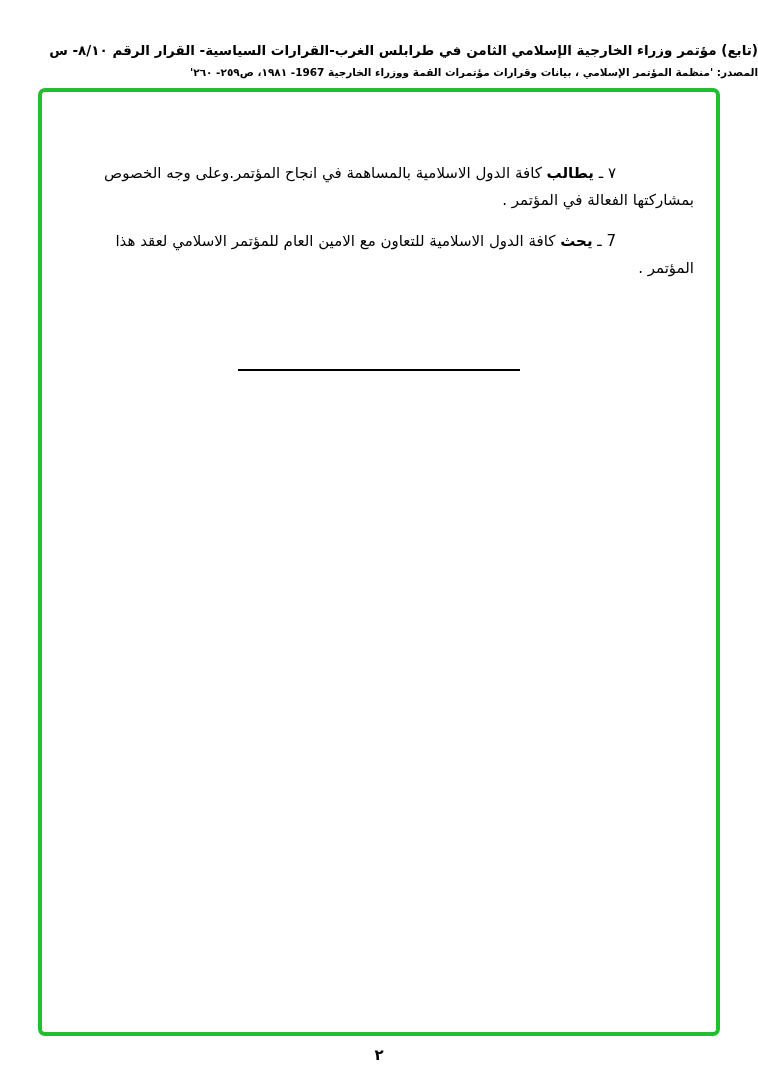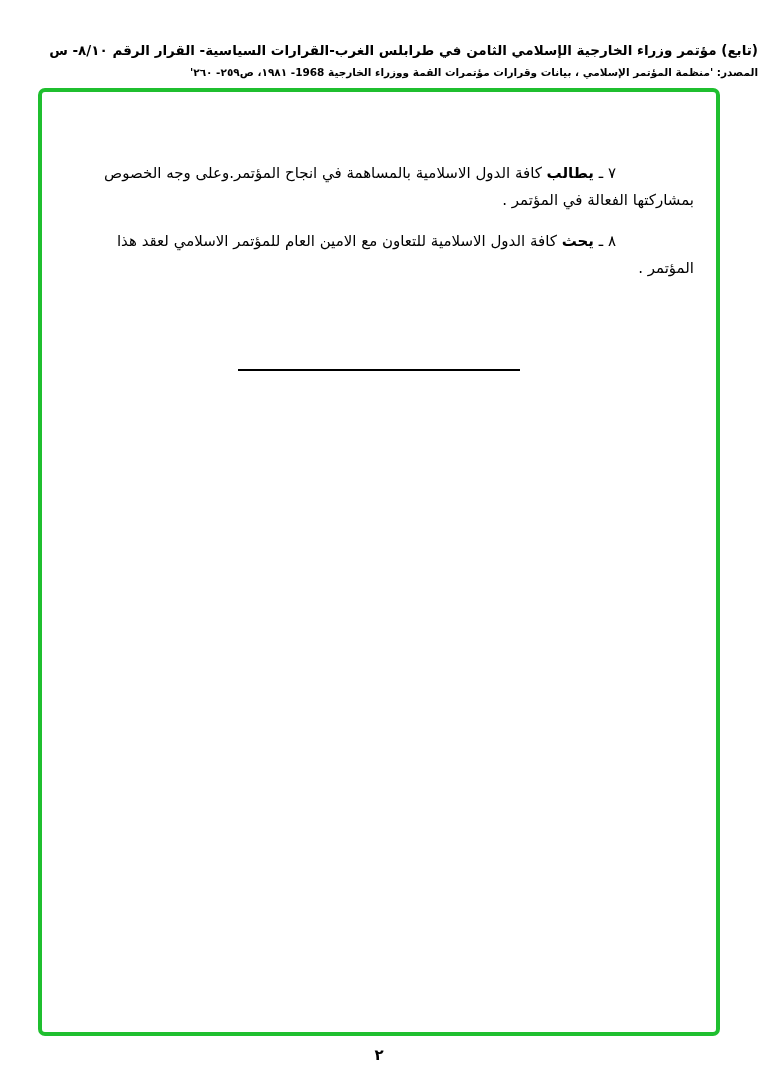--- a/index.html
+++ b/index.html
@@ -82,29 +82,29 @@
     font-weight: bold;
   }
 </style>
 </head>
 <body>
 
 <div class="page">
 
   <header class="doc-header">
     <div class="h1">(تابع) مؤتمر وزراء الخارجية الإسلامي الثامن في طرابلس الغرب-القرارات السياسية- القرار الرقم ٨/١٠- س</div>
-    <div class="h2">المصدر: 'منظمة المؤتمر الإسلامي ، بيانات وقرارات مؤتمرات القمة ووزراء الخارجية 1968- ١٩٨١، ص٢٥٩- ٢٦٠'</div>
+    <div class="h2">المصدر: 'منظمة المؤتمر الإسلامي ، بيانات وقرارات مؤتمرات القمة ووزراء الخارجية 1967- ١٩٨١، ص٢٥٩- ٢٦٠'</div>
   </header>
 
   <div class="frame">
     <div class="content">
 
       <p class="para"><span>٧ ـ </span><b>يطالب</b><span> كافة الدول الاسلامية بالمساهمة في انجاح المؤتمر.وعلى وجه الخصوص بمشاركتها الفعالة في المؤتمر .</span></p>
 
-      <p class="para"><span>٨ ـ </span><b>يحث</b><span> كافة الدول الاسلامية للتعاون مع الامين العام للمؤتمر الاسلامي لعقد هذا المؤتمر .</span></p>
+      <p class="para"><span>7 ـ </span><b>يحث</b><span> كافة الدول الاسلامية للتعاون مع الامين العام للمؤتمر الاسلامي لعقد هذا المؤتمر .</span></p>
 
     </div>
 
     <div class="divider"></div>
   </div>
 
   <footer class="page-number">٢</footer>
 
 </div>
 

